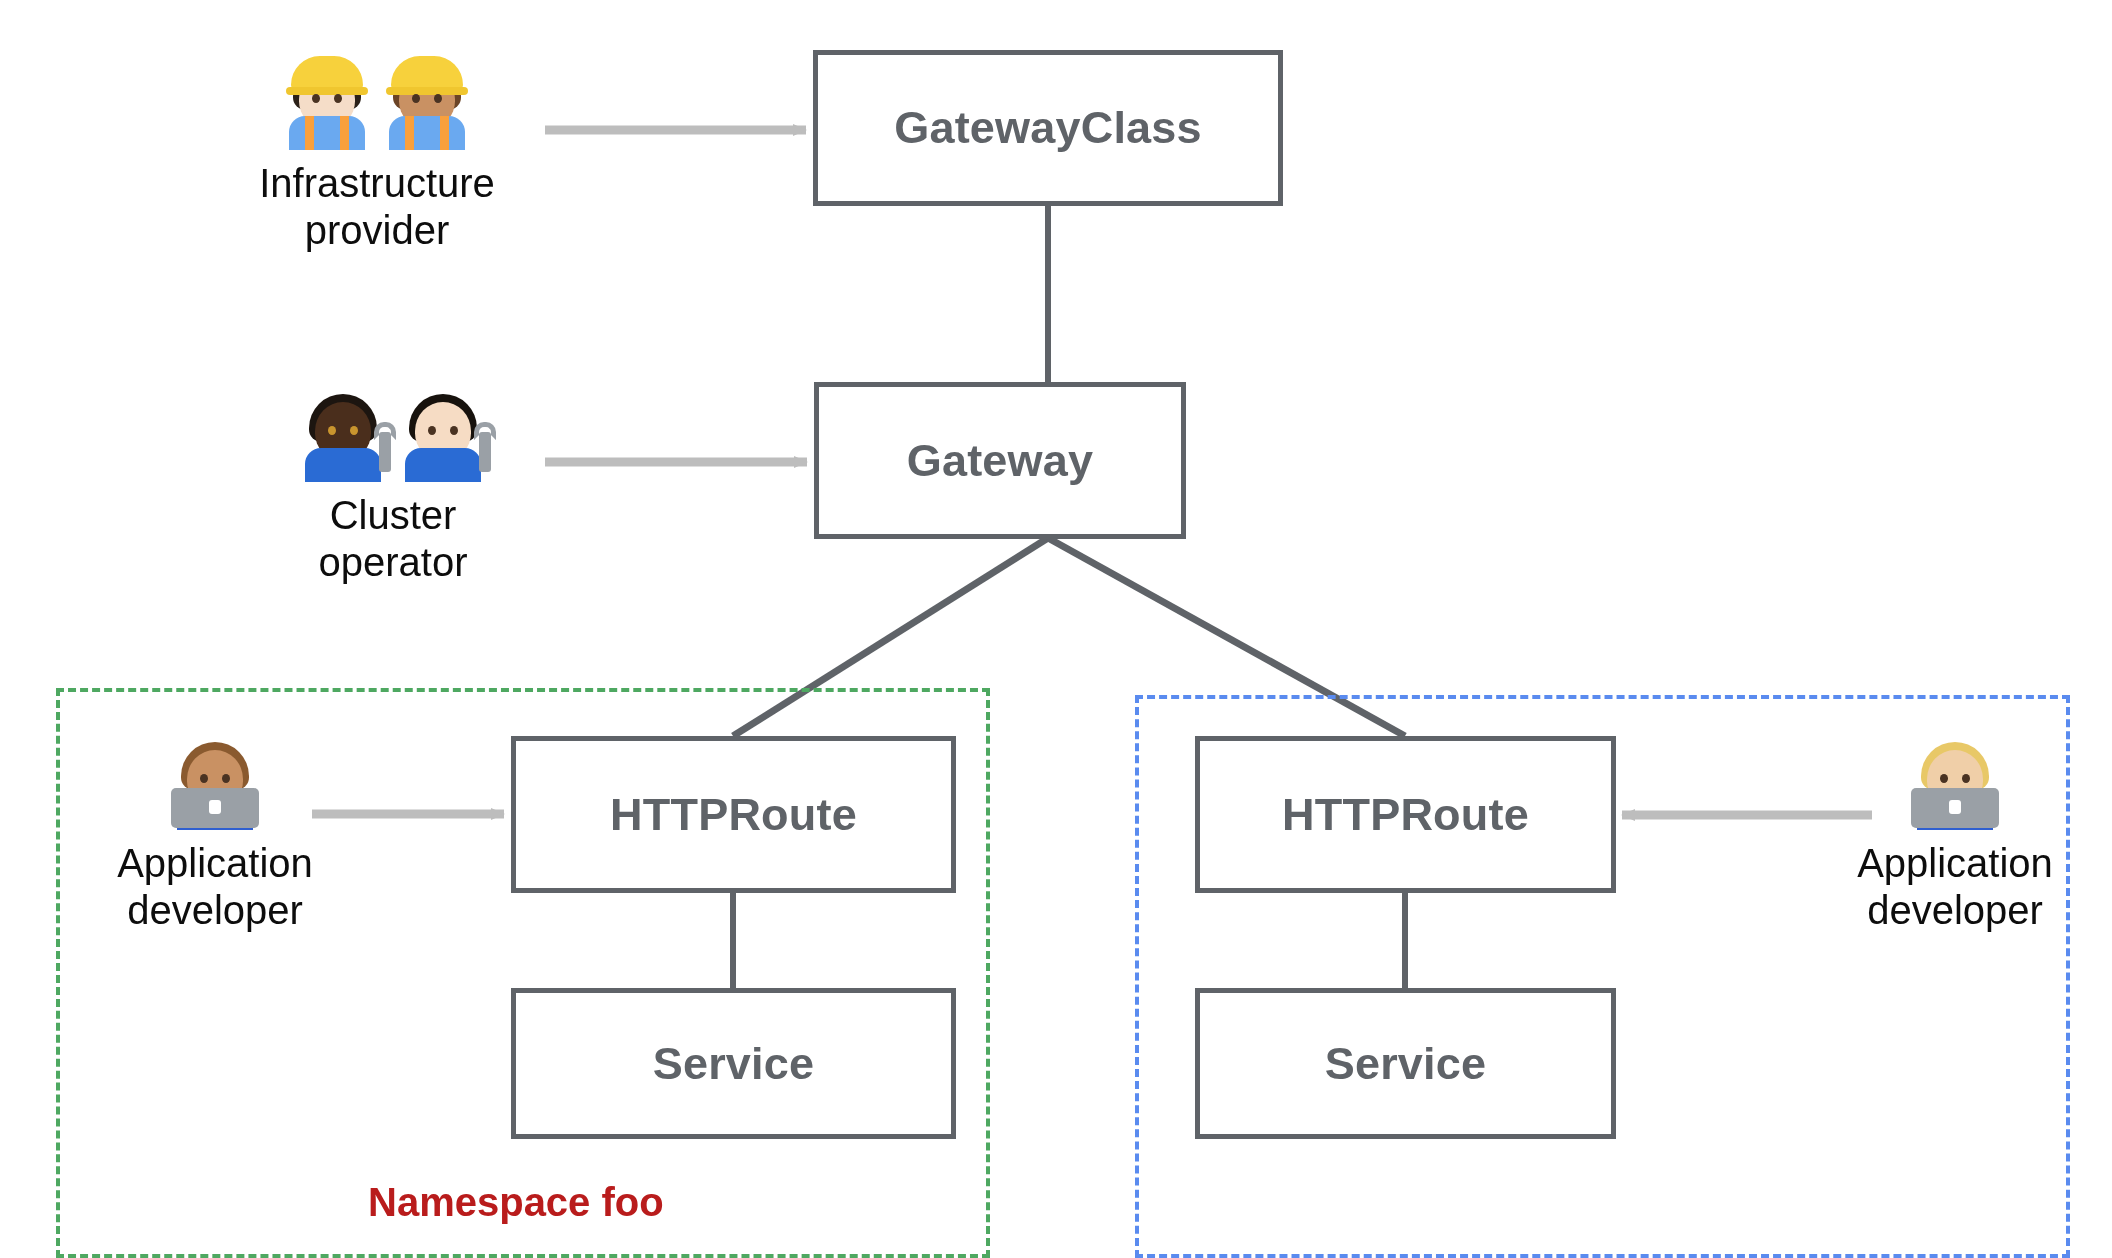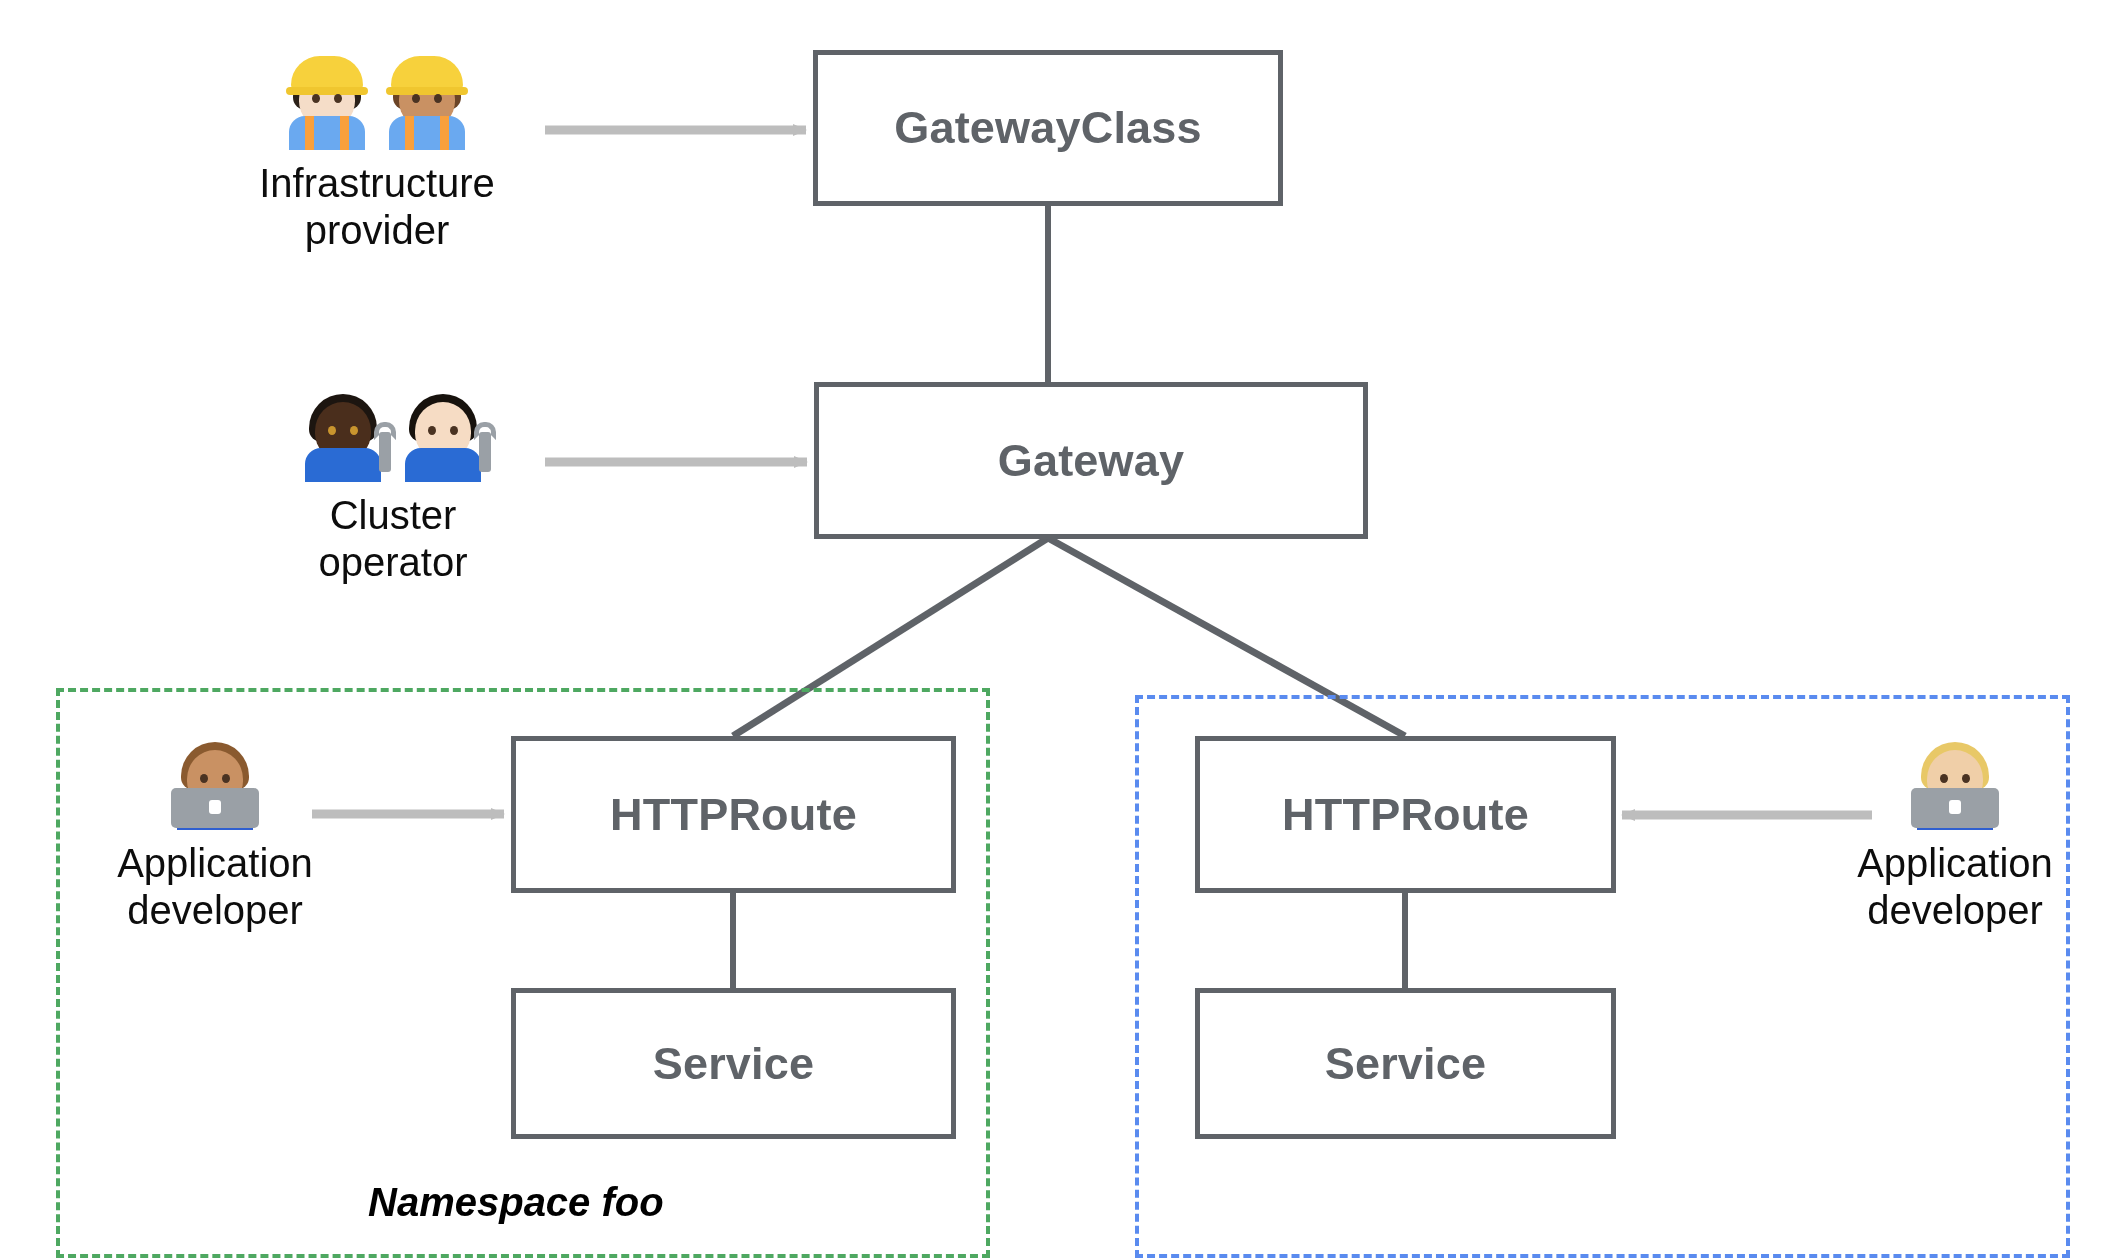--- a/index.html
+++ b/index.html
@@ -57,21 +57,21 @@
   .ns-bar {
     border: 4px dashed #5a8bef;
   }
   .ns-label {
     position: absolute;
     font-family: "Liberation Sans", sans-serif;
     font-weight: bold;
     font-size: 40px;
     white-space: nowrap;
   }
-  .ns-label-foo { color: #000000; font-style: italic; }
+  .ns-label-foo { color: #b91c1c; }
   .ns-label-bar { color: #5a8bef; }
 
   
   .persona {
     position: absolute;
     display: flex;
     flex-direction: column;
     align-items: center;
     text-align: center;
   }
@@ -248,21 +248,21 @@
 
   <div class="ns-box ns-foo" style="left:56px; top:688px; width:934px; height:570px;"></div>
   <div class="ns-label ns-label-foo" style="left:368px; top:1180px;">Namespace foo</div>
 
   <div class="ns-box ns-bar" style="left:1135px; top:695px; width:935px; height:563px;"></div>
 
   <div class="res-box" style="left:813px; top:50px; width:470px; height:156px;">
     <span class="res-label">GatewayClass</span>
   </div>
 
-  <div class="res-box" style="left:814px; top:382px; width:554px; height:157px;">
+  <div class="res-box" style="left:814px; top:382px; width:372px; height:157px;">
     <span class="res-label">Gateway</span>
   </div>
 
   <div class="res-box" style="left:511px; top:736px; width:445px; height:157px;">
     <span class="res-label">HTTPRoute</span>
   </div>
 
   <div class="res-box" style="left:511px; top:988px; width:445px; height:151px;">
     <span class="res-label">Service</span>
   </div>

